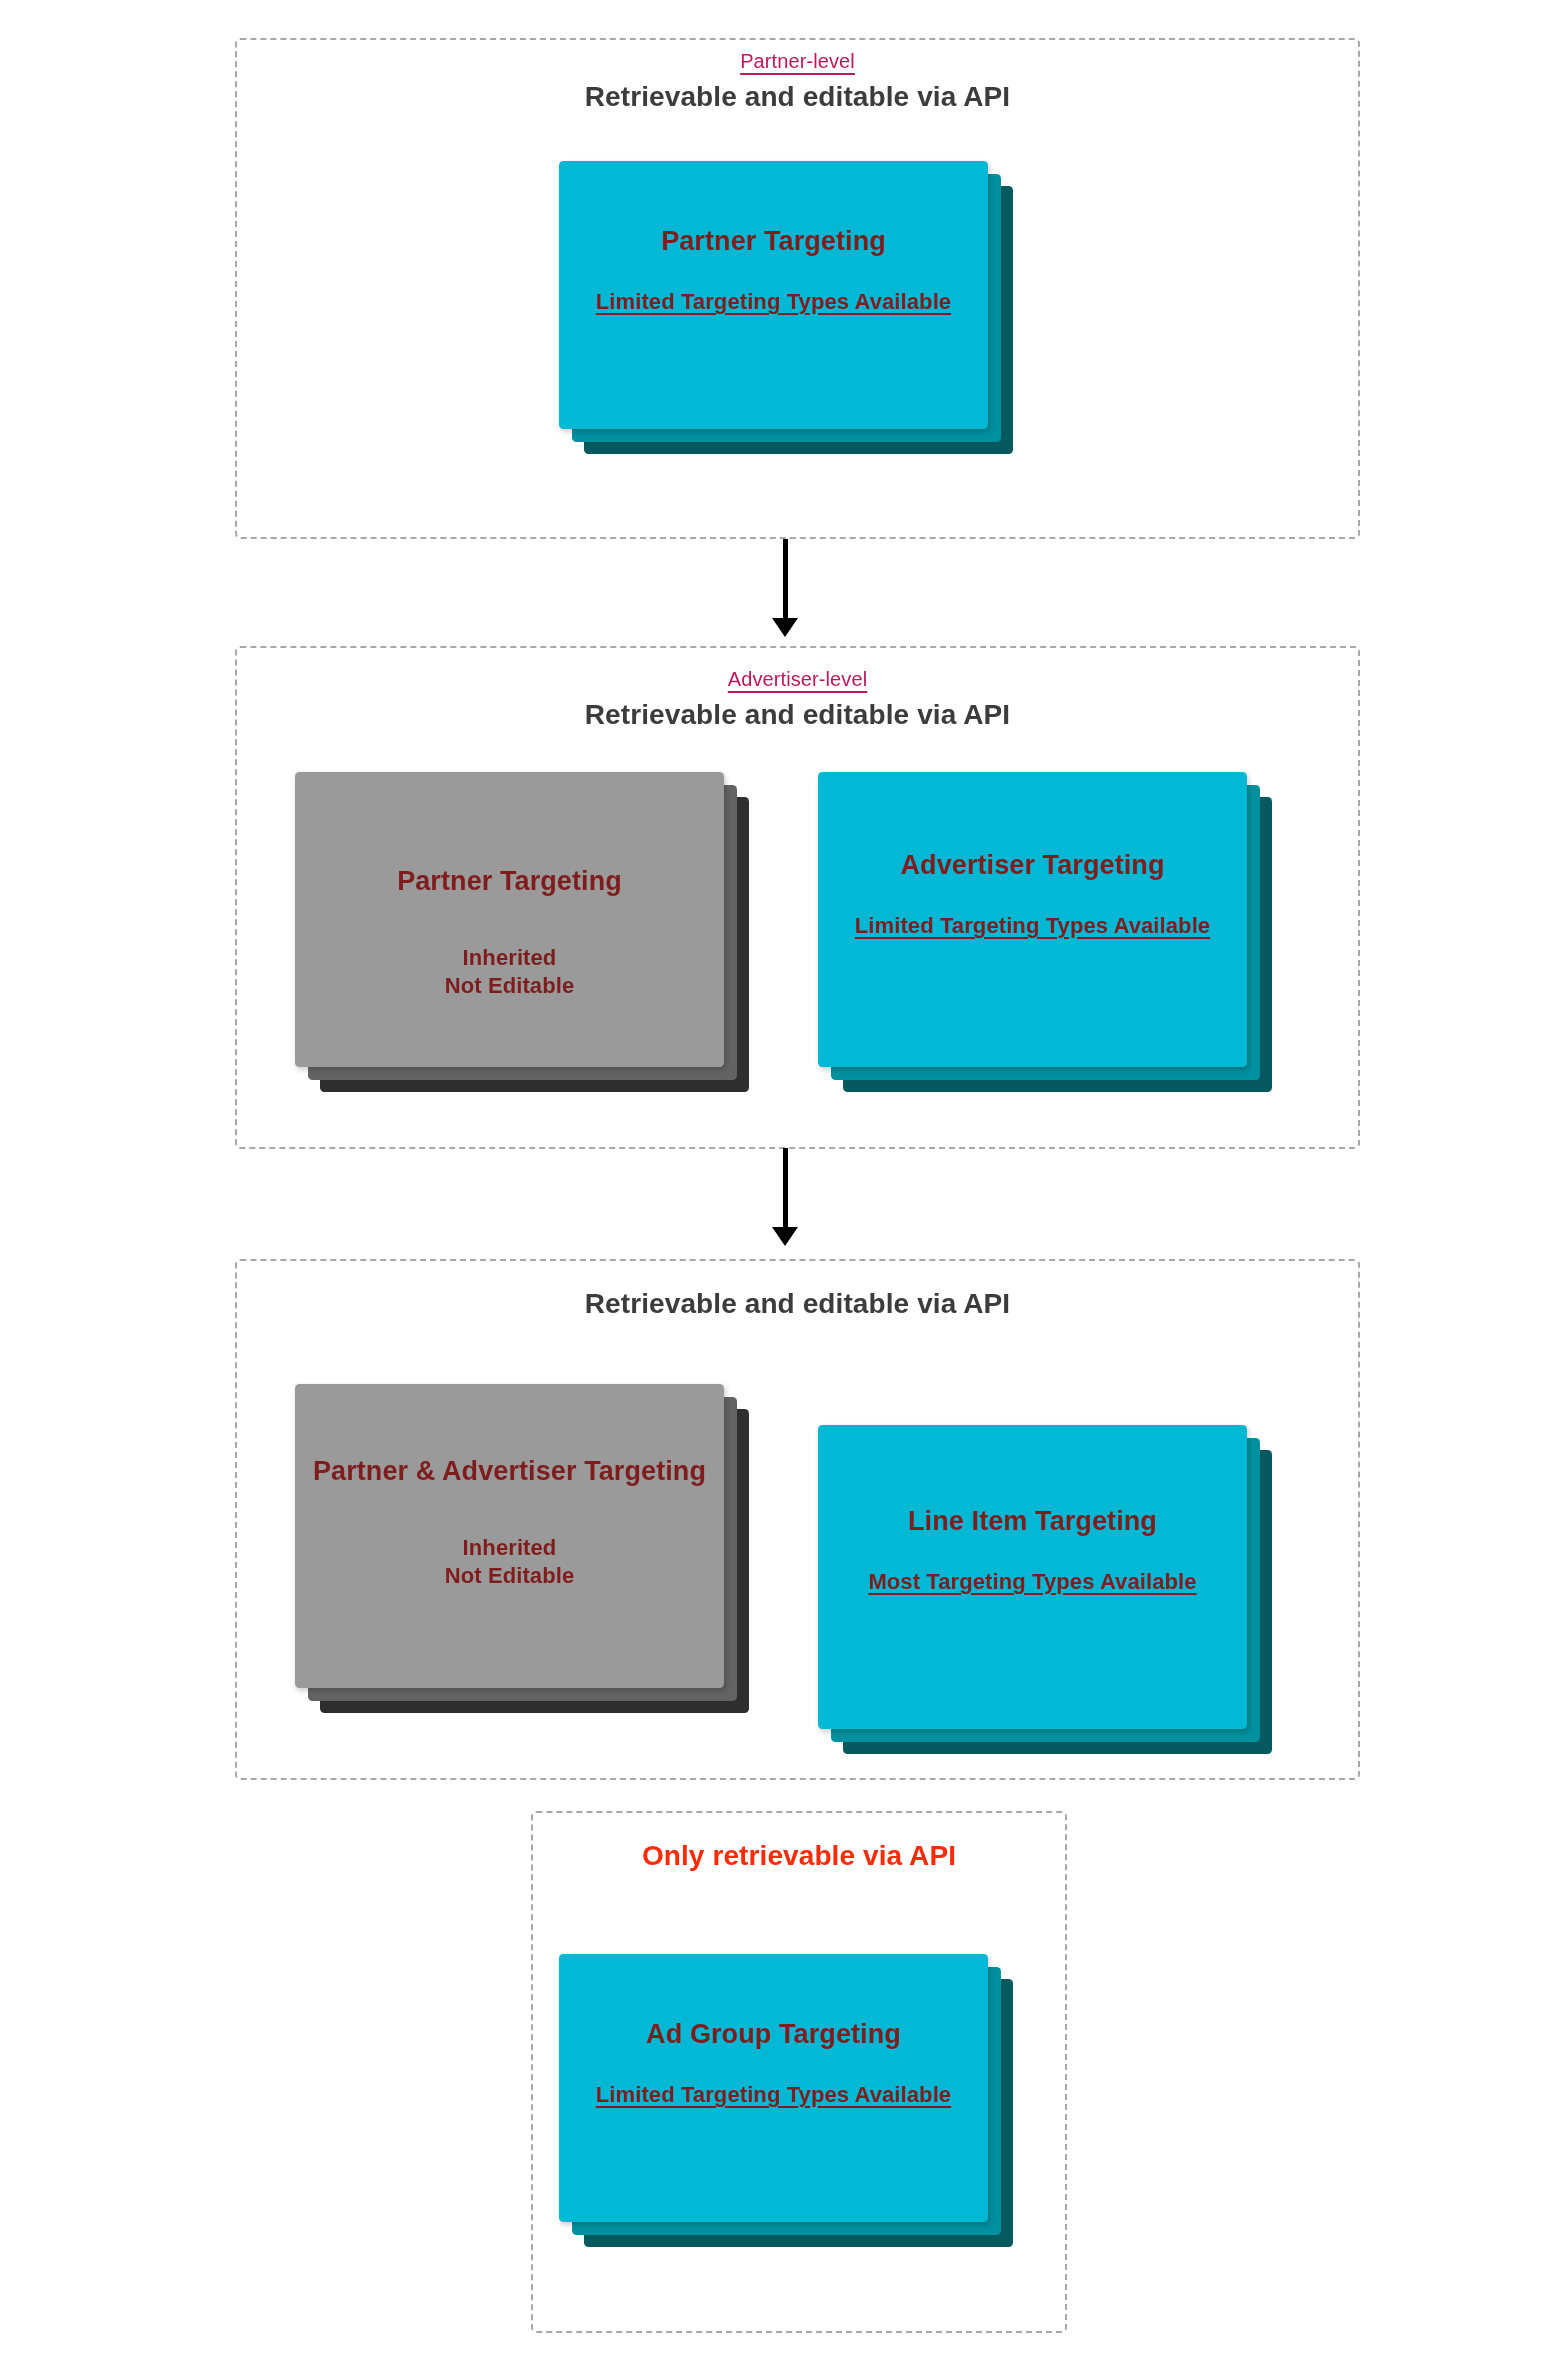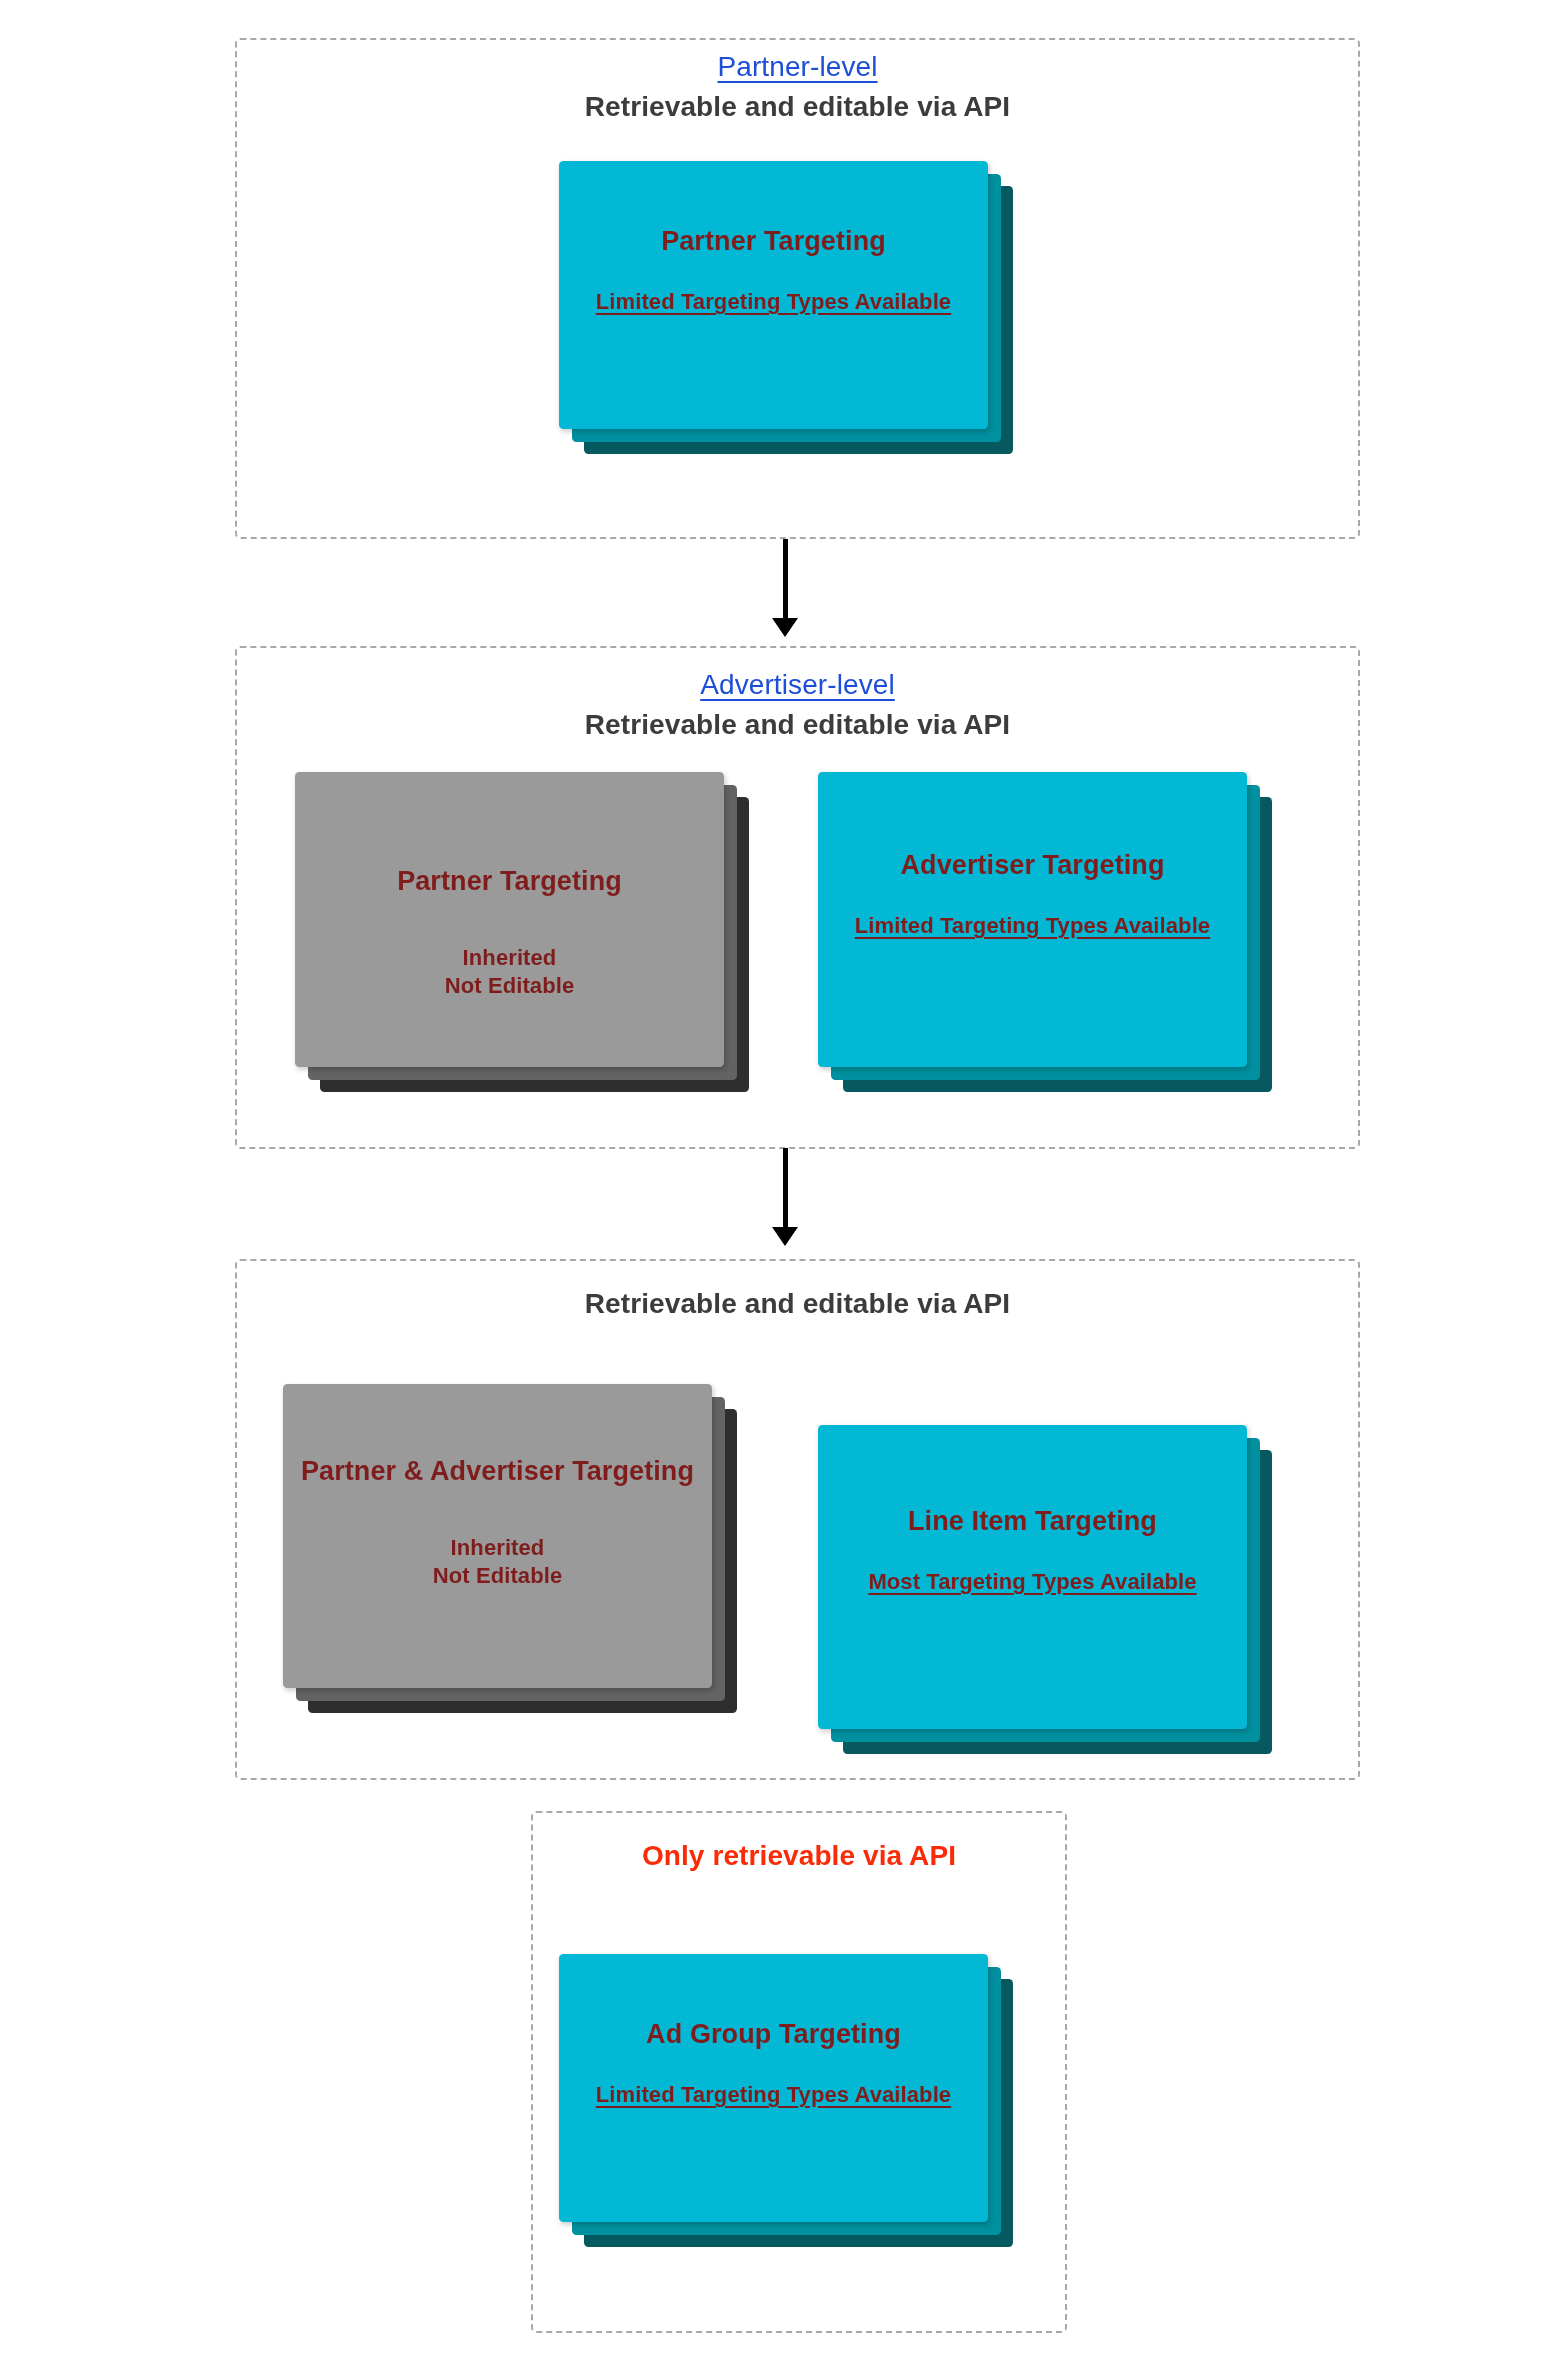--- a/index.html
+++ b/index.html
@@ -27,23 +27,23 @@
 
   .level-header {
     position: absolute;
     left: 0;
     right: 0;
     text-align: center;
     line-height: 1.28;
   }
   .level-title {
     display: block;
-    font-size: 28px;
+    font-size: 20px;
     font-weight: 400;
-    color: #1d4ed8;
+    color: #be185d;
     text-decoration: underline;
     text-underline-offset: 4.5px;
     letter-spacing: 0.1px;
   }
   .level-sub {
     display: block;
     font-size: 28px;
     font-weight: 700;
     color: #3c3c3c;
     margin-top: 4.5px;
@@ -181,21 +181,21 @@
   <div class="shaft" style="height:80px;"></div>
   <div class="head" style="top:79px;"></div>
 </div>
 
 <div class="level-box" style="left:235px; top:1259px; width:1125px; height:521px;"></div>
 
 <div class="level-header" style="left:235px; top:1281px; width:1125px;">
   <span class="level-sub">Retrievable and editable via API</span>
 </div>
 
-<div class="card-stack gray" style="left:283px; top:1384px; width:464px; height:357px;padding-left:48px;">
+<div class="card-stack gray" style="left:295px; top:1384px; width:464px; height:357px;padding-left:48px;">
   <div class="card-layer back" style="width:429px; height:304px;"></div>
   <div class="card-layer middle" style="width:429px; height:304px;"></div>
   <div class="card-layer front" style="width:429px; height:304px;"></div>
   <div class="card-content" style="top:55px; width:429px; white-space:pre-line;">
     <span class="card-title">Partner &amp; Advertiser Targeting</span>
     <span class="card-note">Inherited
 Not Editable</span>
   </div>
 </div>
 

